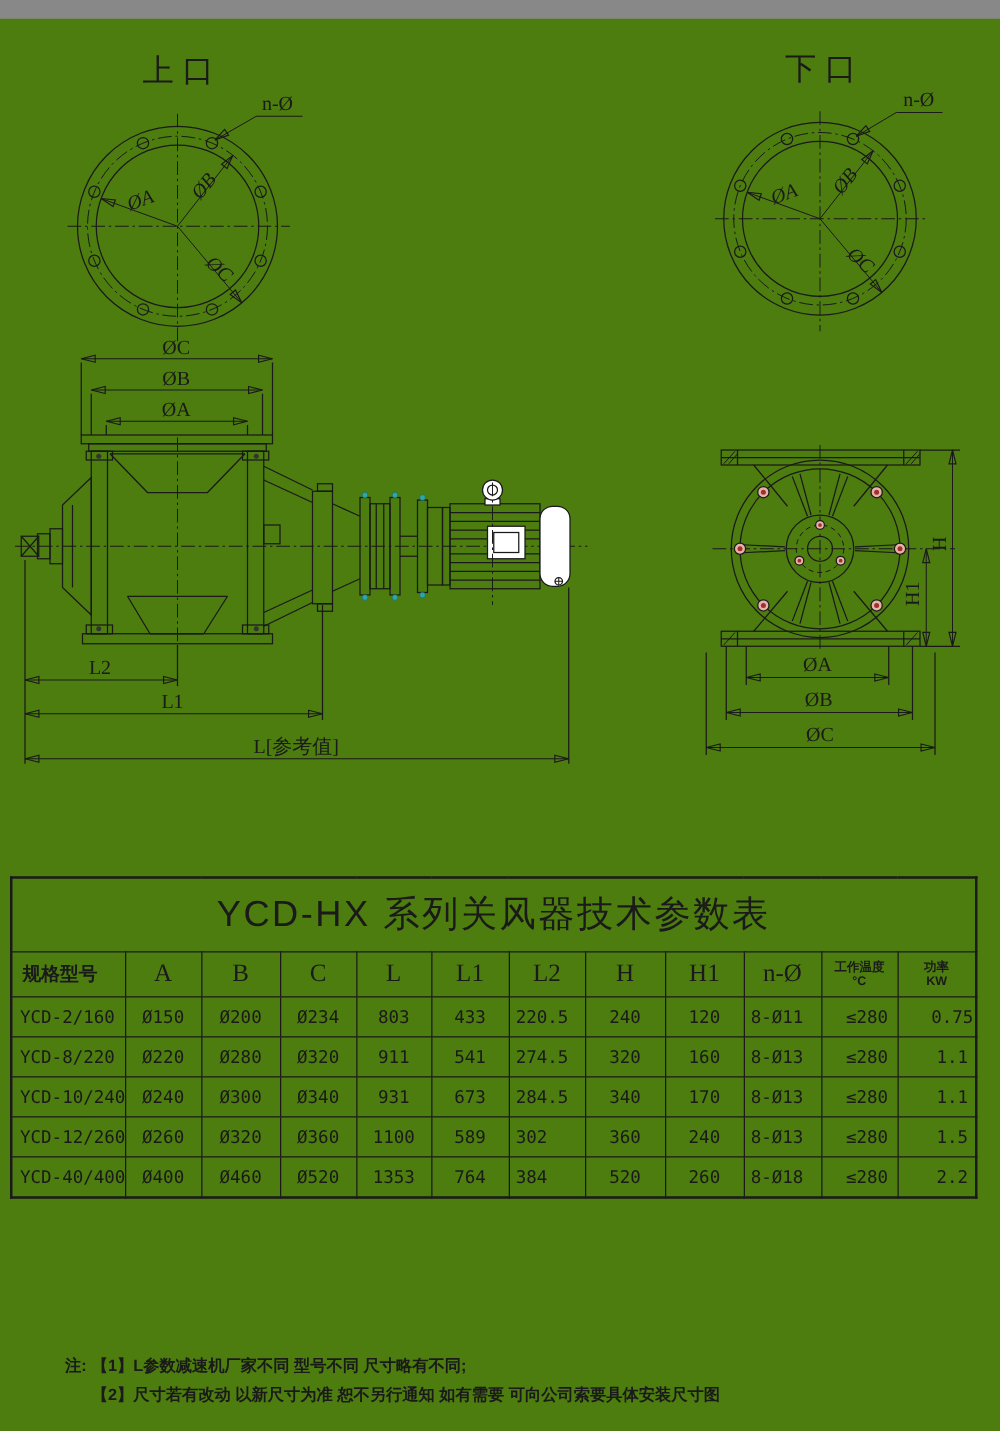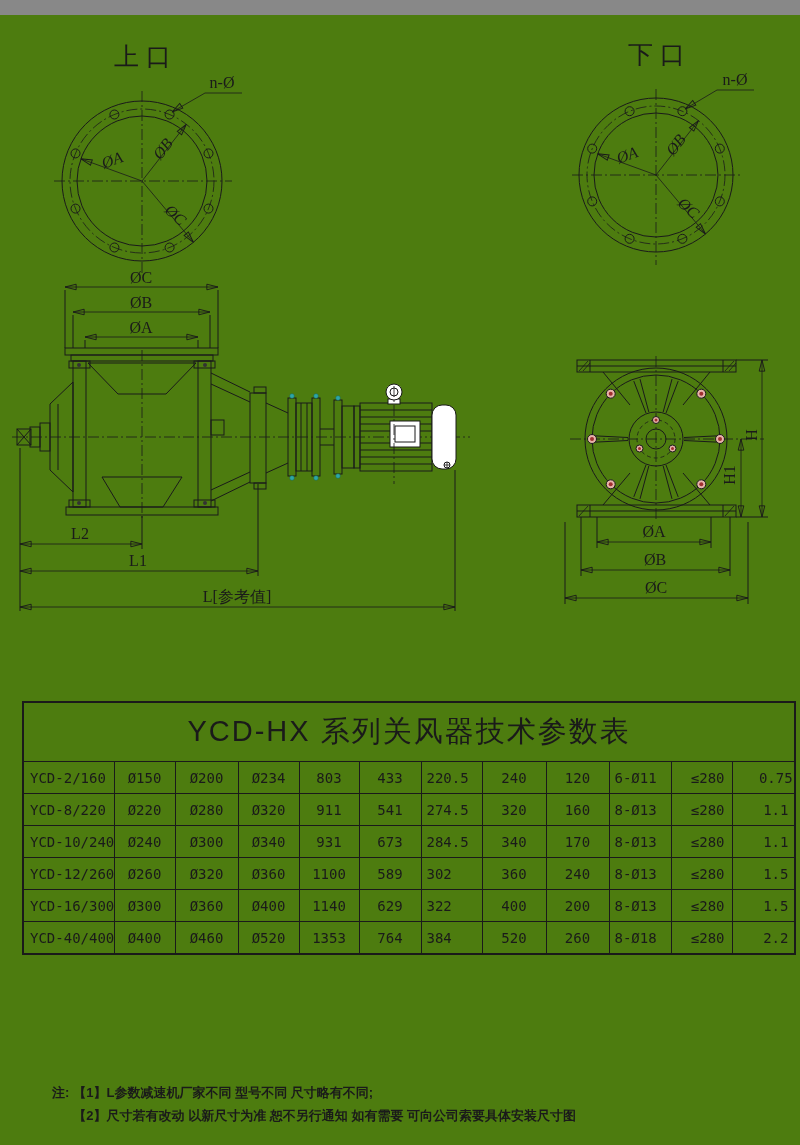--- a/index.html
+++ b/index.html
@@ -13,21 +13,21 @@
   svg .dim{stroke-width:0.8;}
   svg text{stroke:none;fill:#1a1a1a;font-family:"Liberation Serif","DejaVu Serif",serif;font-size:16px;}
   svg text.cad{font-style:italic;}
   svg text.ttl{font-family:"Liberation Sans",sans-serif;font-size:25px;letter-spacing:7px;font-weight:500;}
   svg .whitefill{fill:#ffffff;}
   svg .boltfill{fill:#e7b3aa;}
   svg .boltdot{fill:#a03030;stroke:none;}
   svg .teal{fill:#2fa6a6;stroke:#116a6a;stroke-width:0.5;}
   svg .inkdot{fill:#333;stroke:none;}
 
-  .spec-table{position:absolute;left:22px;top:686px;width:772px;border-collapse:collapse;
+  .spec-table{position:absolute;left:8px;top:686px;width:772px;border-collapse:collapse;
               table-layout:fixed;border:2px solid #1a1a1a;}
   .spec-table td,.spec-table th{border:1px solid #1a1a1a;overflow:hidden;white-space:nowrap;}
   .title-row td{height:56px;font-size:29px;font-weight:500;text-align:center;letter-spacing:2px;
                 font-family:"Liberation Sans",sans-serif;}
   .hdr-row th{height:33px;font-weight:normal;text-align:center;}
   .hdr-model{font-size:15px;font-weight:700 !important;text-align:left !important;padding-left:8px;}
   .hdr-letter{font-family:"Liberation Serif","DejaVu Serif",serif;font-size:20px;}
   .hdr-small{font-size:10px;font-weight:700 !important;line-height:11px;}
   .spec-table tbody td{height:29px;font-family:"DejaVu Sans Mono",monospace;font-size:14px;text-align:center;}
   .spec-table tbody td.c0{text-align:left;padding-left:6px;}
@@ -346,33 +346,53 @@
         <col style="width:64px">
       <col style="width:63px">
         <col style="width:62px">
         <col style="width:61px">
         <col style="width:63px">
     </colgroup>
     <thead>
       <tr class="title-row">
         <td colspan="12">YCD-HX 系列关风器技术参数表</td>
       </tr>
+      <tr class="hdr-row">
+        <th class="hdr-model">规格型号</th>
+        <th class="hdr-letter">A</th>
+        <th class="hdr-letter">B</th>
+        <th class="hdr-letter">C</th>
+        <th class="hdr-letter">L</th>
+        <th class="hdr-letter">L1</th>
+        <th class="hdr-letter">L2</th>
+        <th class="hdr-letter">H</th>
+        <th class="hdr-letter">H1</th>
+        <th class="hdr-letter">n-Ø</th>
+        <th class="hdr-small">
+          <span>工作温度</span><br>
+          <span>°C</span>
+        </th>
+        <th class="hdr-small">
+          <span>功率</span><br>
+          <span>KW</span>
+        </th>
+      </tr>
     </thead>
     <tbody id="spec-body">
         <tr>
           <td class="c0">YCD-2/160</td>
           <td class="c1">Ø150</td>
           <td class="c2">Ø200</td>
           <td class="c3">Ø234</td>
           <td class="c4">803</td>
           <td class="c5">433</td>
           <td class="c6">220.5</td>
           <td class="c7">240</td>
           <td class="c8">120</td>
-          <td class="c9">6-Ø11</td>
+          <td class="c9">8-Ø11</td>
           <td class="c10">≤280</td>
           <td class="c11">0.75</td>
         </tr>
         <tr>
           <td class="c0">YCD-8/220</td>
           <td class="c1">Ø220</td>
           <td class="c2">Ø280</td>
           <td class="c3">Ø320</td>
           <td class="c4">911</td>
           <td class="c5">541</td>
@@ -405,34 +425,20 @@
           <td class="c4">1100</td>
           <td class="c5">589</td>
           <td class="c6">302</td>
           <td class="c7">360</td>
           <td class="c8">240</td>
           <td class="c9">8-Ø13</td>
           <td class="c10">≤280</td>
           <td class="c11">1.5</td>
         </tr>
         <tr>
-          <td class="c0">YCD-16/300</td>
-          <td class="c1">Ø300</td>
-          <td class="c2">Ø360</td>
-          <td class="c3">Ø400</td>
-          <td class="c4">1140</td>
-          <td class="c5">629</td>
-          <td class="c6">322</td>
-          <td class="c7">400</td>
-          <td class="c8">200</td>
-          <td class="c9">8-Ø13</td>
-          <td class="c10">≤280</td>
-          <td class="c11">1.5</td>
-        </tr>
-        <tr>
           <td class="c0">YCD-40/400</td>
           <td class="c1">Ø400</td>
           <td class="c2">Ø460</td>
           <td class="c3">Ø520</td>
           <td class="c4">1353</td>
           <td class="c5">764</td>
           <td class="c6">384</td>
           <td class="c7">520</td>
           <td class="c8">260</td>
           <td class="c9">8-Ø18</td>

